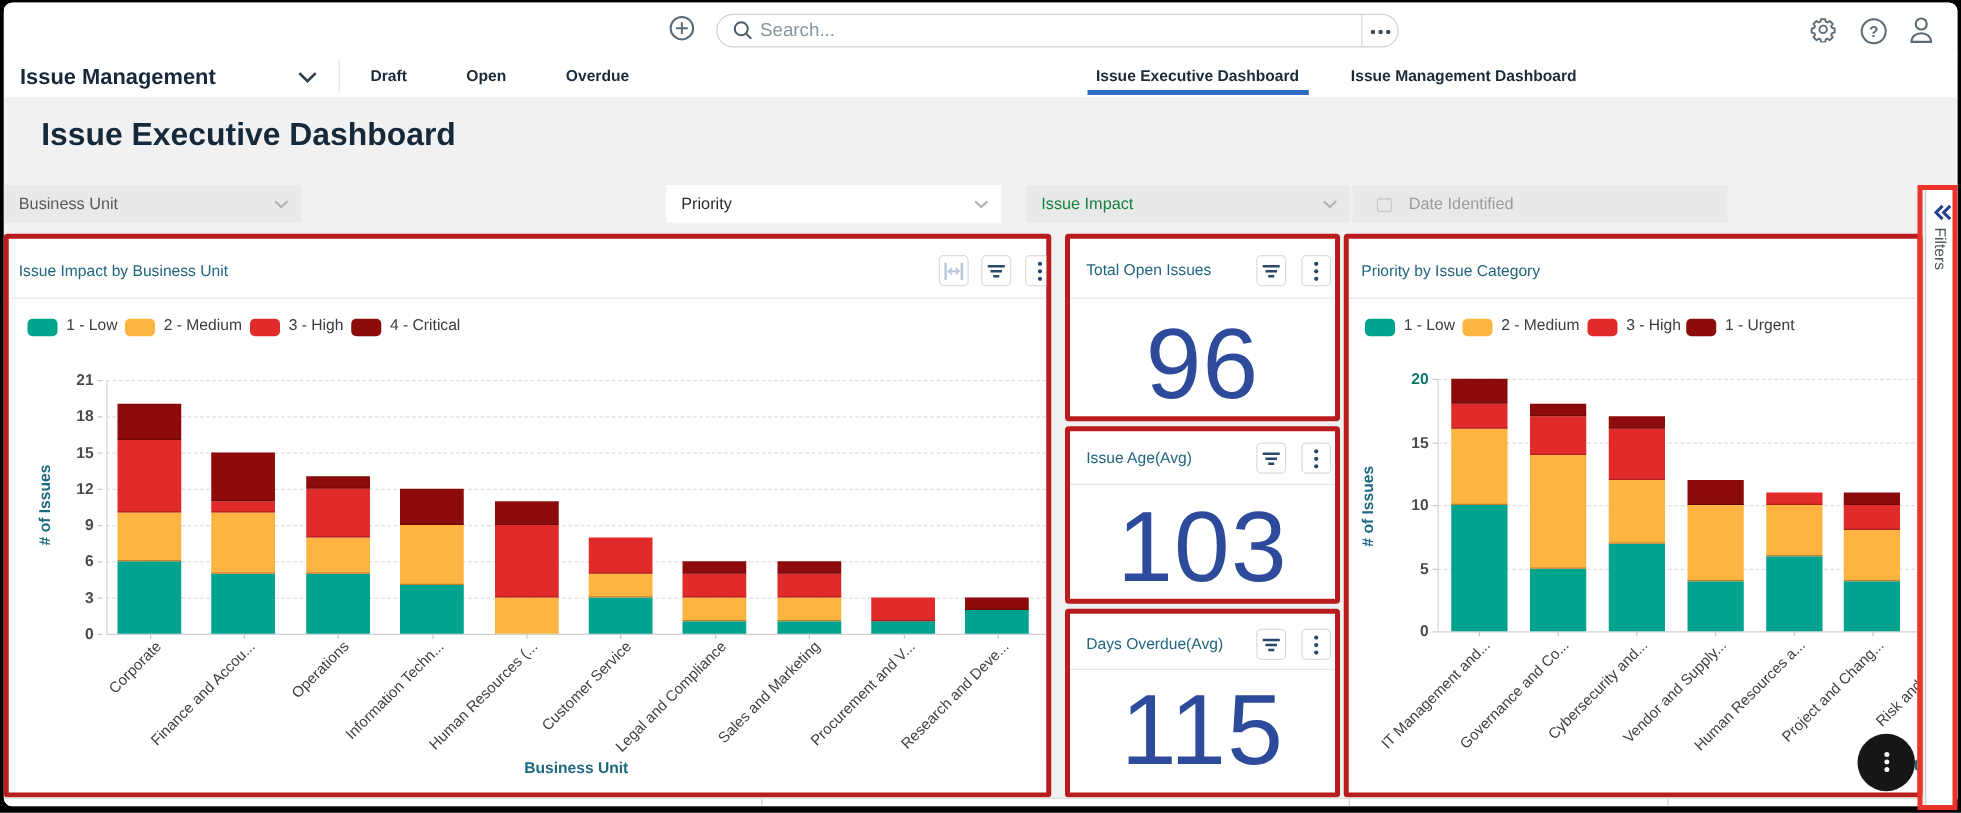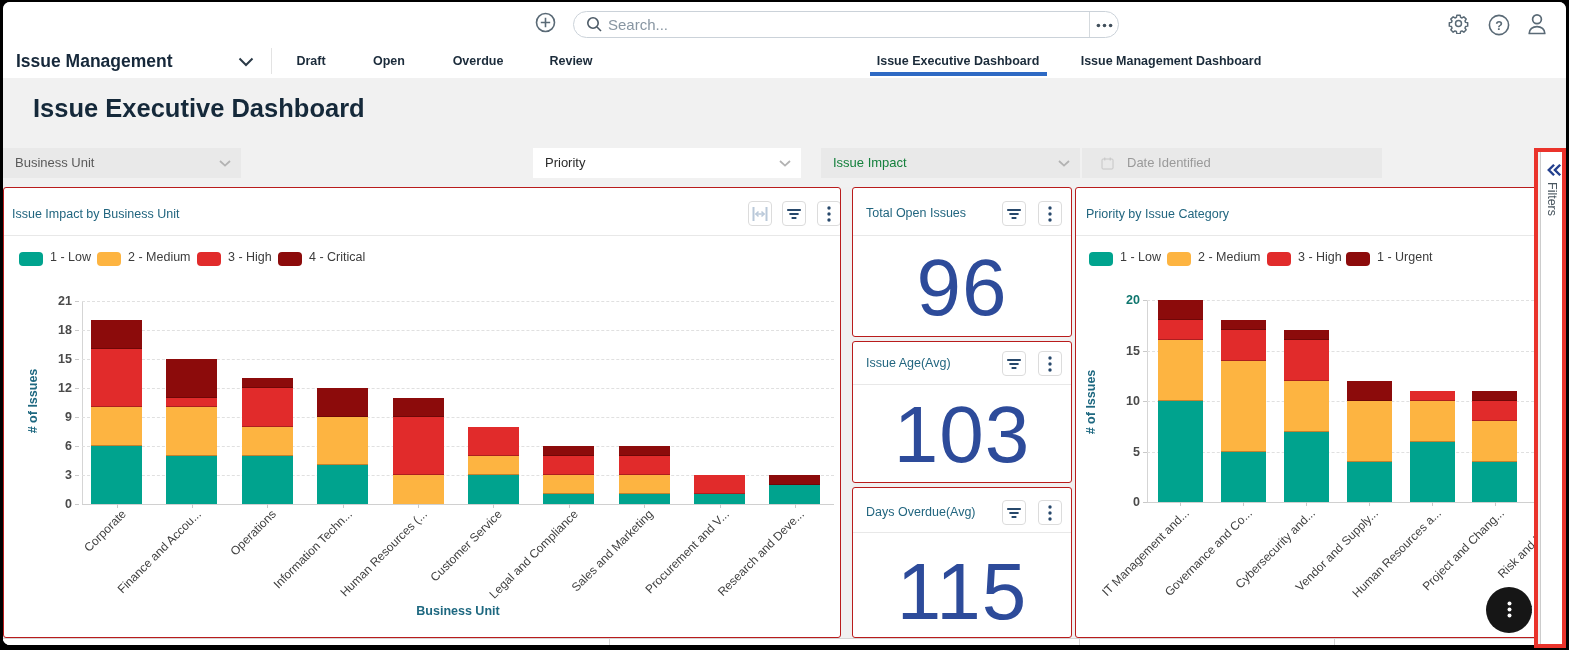--- a/index.html
+++ b/index.html
@@ -1,19 +1,19 @@
 <!DOCTYPE html>
 <html><head><meta charset="utf-8"><style>
 *{margin:0;padding:0;font-family:"Liberation Sans",sans-serif;}
 html,body{width:1569px;height:650px;background:#000;overflow:hidden;}
 body{position:relative;}
 .abs{position:absolute;}
 .xl{position:absolute;width:220px;text-align:right;font-size:12px;color:#3f3f3f;
  transform:rotate(-45deg);transform-origin:100% 0%;white-space:nowrap;line-height:14px;}
-.card{position:absolute;background:#fff;border:1px solid #b91c1c;border-radius:3px;box-sizing:border-box;overflow:hidden;}
+.card{position:absolute;background:#fff;border:4px solid #b91c1c;border-radius:3px;box-sizing:border-box;overflow:hidden;}
 .ctitle{position:absolute;font-size:12.5px;color:#21657f;white-space:nowrap;}
 .stitle{position:absolute;font-size:12.5px;color:#21657f;white-space:nowrap;}
 .bignum{position:absolute;width:100%;text-align:center;font-size:80px;color:#2d4b9a;line-height:80px;letter-spacing:1px;}
 .tab{position:absolute;top:0;height:34px;line-height:34px;font-size:12.5px;font-weight:700;color:#1b2b3a;text-align:center;}
 .fseg{position:absolute;top:146px;height:30px;background:#e9e9e9;}
 .flab{position:absolute;top:0;height:30px;line-height:30px;font-size:13px;color:#5a5a5a;}
 </style></head><body>
 
 <div class="abs" style="left:3px;top:2px;width:1563px;height:643px;background:#f0f0f0;border-radius:7px;overflow:hidden">
 <div class="abs" style="left:0;top:0;width:1563px;height:42px;background:#fff;border-bottom:1px solid #e6e6e6"></div>
@@ -47,21 +47,20 @@
     </svg>
 <div class="abs" style="left:0;top:42px;width:1563px;height:34px;background:#fff;border-bottom:1px solid #e2e2e2"></div>
 <div class="abs" style="left:13px;top:42px;height:34px;line-height:34px;font-size:17.5px;font-weight:700;color:#16283a">Issue Management</div>
 <svg class="abs" style="left:235px;top:55px" width="16" height="10" viewBox="0 0 16 10">
       <path d="M1.5 1.5 8 8l6.5-6.5" stroke="#2b3a47" stroke-width="2" fill="none"></path>
     </svg>
 <div class="abs" style="left:268px;top:46px;height:26px;border-left:1px solid #e3e3e3"></div>
 <div class="tab" style="left:178px;top:42px;width:260px">Draft</div>
 <div class="tab" style="left:256px;top:42px;width:260px">Open</div>
 <div class="tab" style="left:345px;top:42px;width:260px">Overdue</div>
-<div class="tab" style="left:438px;top:42px;width:260px">Review</div>
 <div class="tab" style="left:825px;top:42px;width:260px">Issue Executive Dashboard</div>
 <div class="tab" style="left:1038px;top:42px;width:260px">Issue Management Dashboard</div>
 <div class="abs" style="left:867px;top:70px;width:177px;height:4px;background:#2e6ac4"></div>
 <div class="abs" style="left:0;top:76px;width:1563px;height:109px;background:#f1f1f1"></div>
 <div class="abs" style="left:30px;top:92px;font-size:25.5px;font-weight:700;color:#15293a">Issue Executive Dashboard</div>
 <div class="fseg" style="left:0px;width:238px;background:#e9e9e9">
       <div class="flab" style="left:12px;color:#5a5a5a">Business Unit</div>
       <svg style="position:absolute;right:10px;top:12px" width="12" height="7" viewBox="0 0 12 7">
         <path d="M1 1l5 4.6L11 1" stroke="#b3b3b3" stroke-width="1.8" fill="none"></path>
       </svg>
@@ -239,21 +238,21 @@
         </svg>
       </div>
       <div style="position:absolute;left:185px;top:12px;width:24px;height:25px;border:1px solid #dcdcdc;border-radius:4px;box-sizing:border-box;background:#fff;display:flex;align-items:center;justify-content:center">
         <svg width="4" height="16" viewBox="0 0 4 16">
           <circle cx="2" cy="2" r="1.7" fill="#27486b"></circle>
           <circle cx="2" cy="8" r="1.7" fill="#27486b"></circle>
           <circle cx="2" cy="14" r="1.7" fill="#27486b"></circle>
         </svg>
       </div>
       <div style="position:absolute;left:0;top:44px;width:100%;border-top:1px solid #e8e8e8"></div>
-      <div class="bignum" style="left:0;top:64px">115</div>
+      <div class="bignum" style="left:0;top:53px">115</div>
     </div>
 <div class="card" style="left:1072px;top:185px;width:463px;height:451px">
 <div class="ctitle" style="left:10px;top:19px">Priority by Issue Category</div>
 <div style="position:absolute;left:0;top:47px;width:100%;border-top:1px solid #e8e8e8"></div>
 <div style="position:absolute;left:13px;top:64px;width:24px;height:14px;border-radius:4px;background:#00a38e"></div>
       <div style="position:absolute;left:44px;top:62px;font-size:12.5px;color:#3c3c3c;white-space:nowrap">1 - Low</div>
       <div style="position:absolute;left:91px;top:64px;width:24px;height:14px;border-radius:4px;background:#fdb441"></div>
       <div style="position:absolute;left:122px;top:62px;font-size:12.5px;color:#3c3c3c;white-space:nowrap">2 - Medium</div>
       <div style="position:absolute;left:191px;top:64px;width:24px;height:14px;border-radius:4px;background:#e12b2b"></div>
       <div style="position:absolute;left:222px;top:62px;font-size:12.5px;color:#3c3c3c;white-space:nowrap">3 - High</div>

